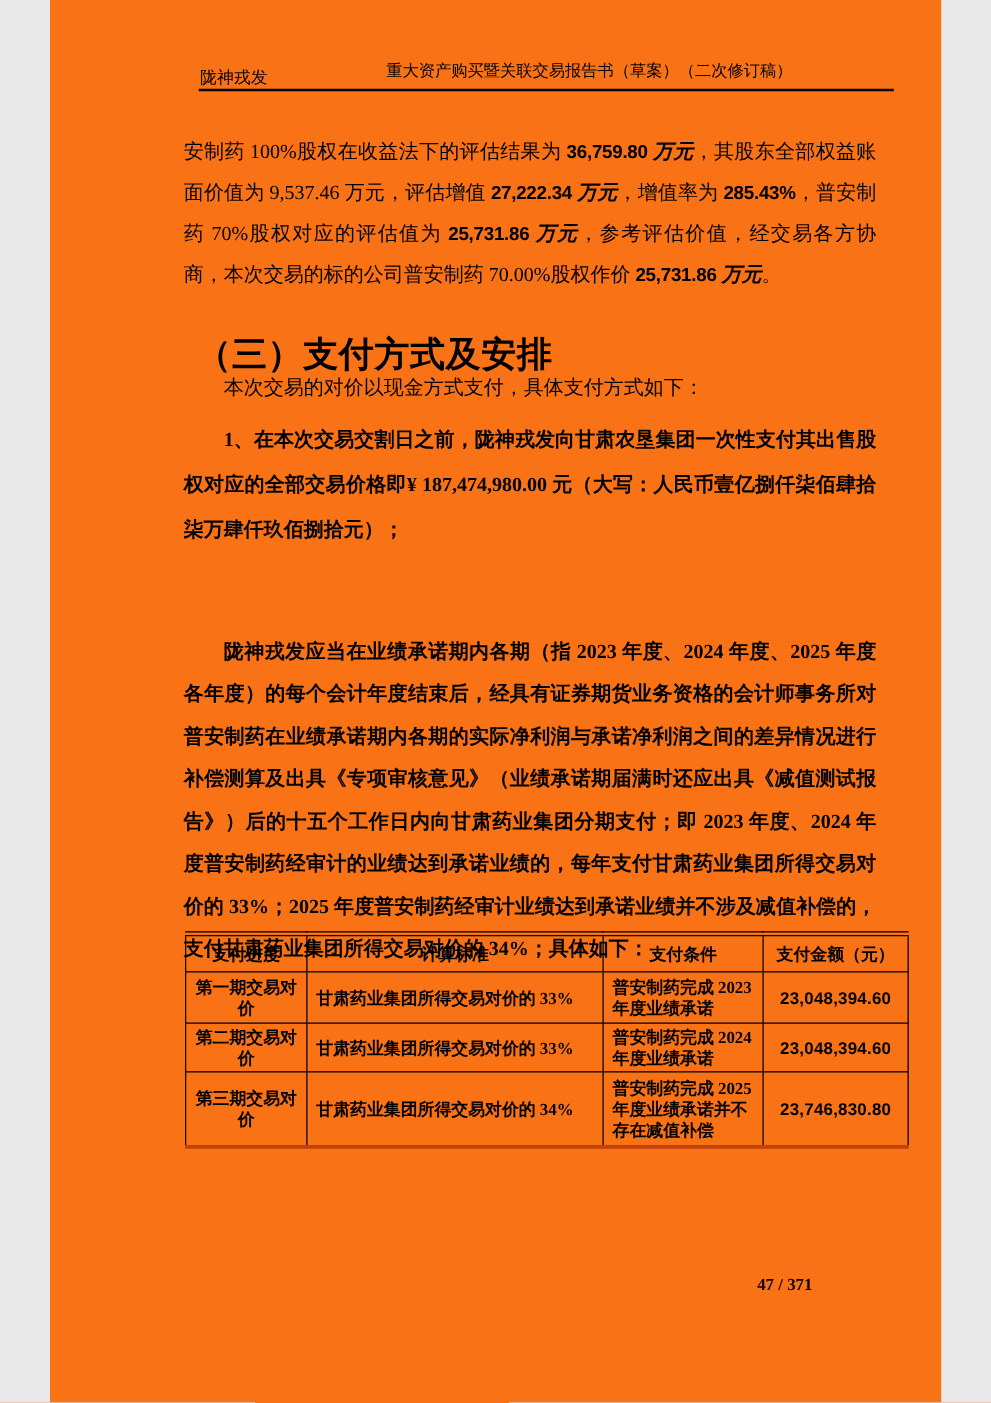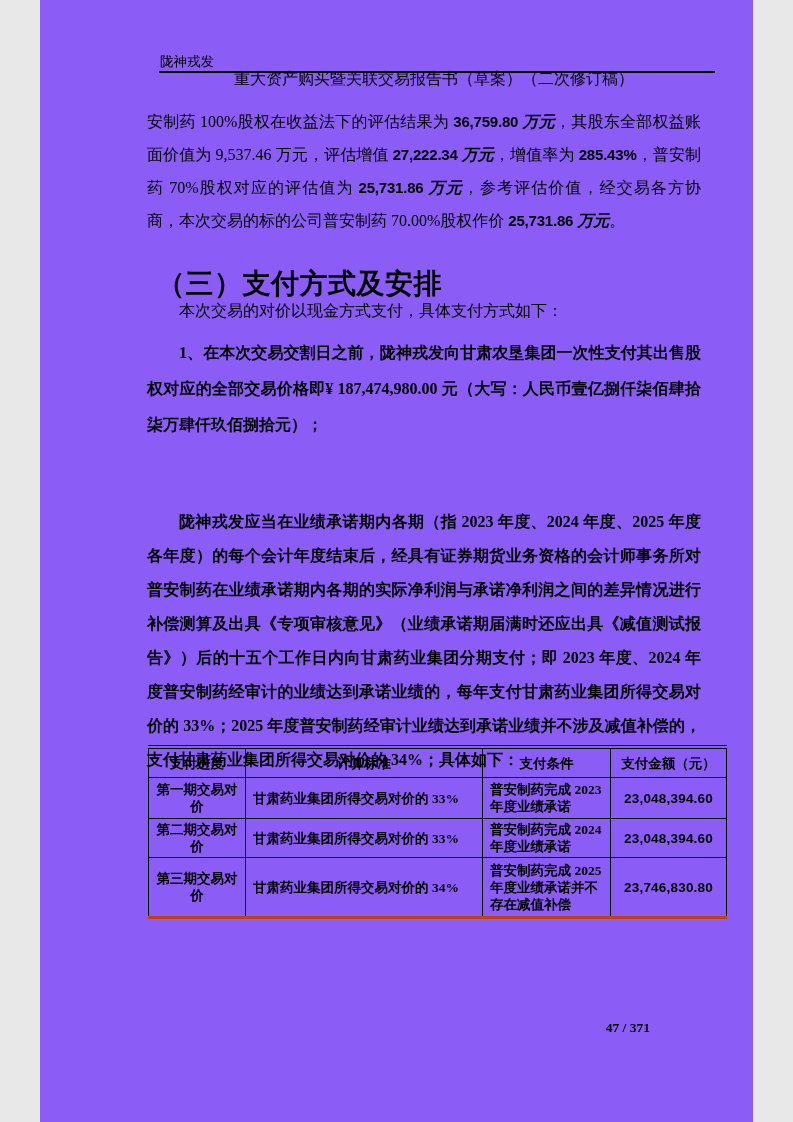--- a/index.html
+++ b/index.html
@@ -1,26 +1,26 @@
 <!DOCTYPE html>
 <html><head>
 <meta charset="utf-8">
 <style>
   html,body { margin:0; padding:0; background:#e8e8e8; }
   .page {
     position:relative; width:713px; height:1122px; margin:0 auto;
-    background:#8b5cf6; color:#000;
+    background:#f97316; color:#000;
     font-family:"Liberation Serif","DejaVu Serif",serif;
     overflow:hidden;
   }
   .abs { position:absolute; }
 
   
   .hdr-left  { left:120px; top:53px; font-size:13.5px; }
-  .hdr-right { right:119px; top:69px; font-size:16px; }
+  .hdr-right { right:119px; top:48px; font-size:13px; }
   .hdr-rule  { left:119px; top:71px; width:556px; height:0; border-top:2px solid #000; }
 
   
   .body-p { left:107px; width:554px; font-size:16px; text-align:justify; }
   .p1 { top:89px;  line-height:33px; }
   .p2 { top:283px; line-height:24px; text-indent:2em; text-align:left; }
   .kai { font-weight:700; text-indent:2em; }
   .p3 { top:319px; line-height:36px; }
   .p4 { top:427px; line-height:36px; }
   .p5 { top:489px; line-height:34px; }

